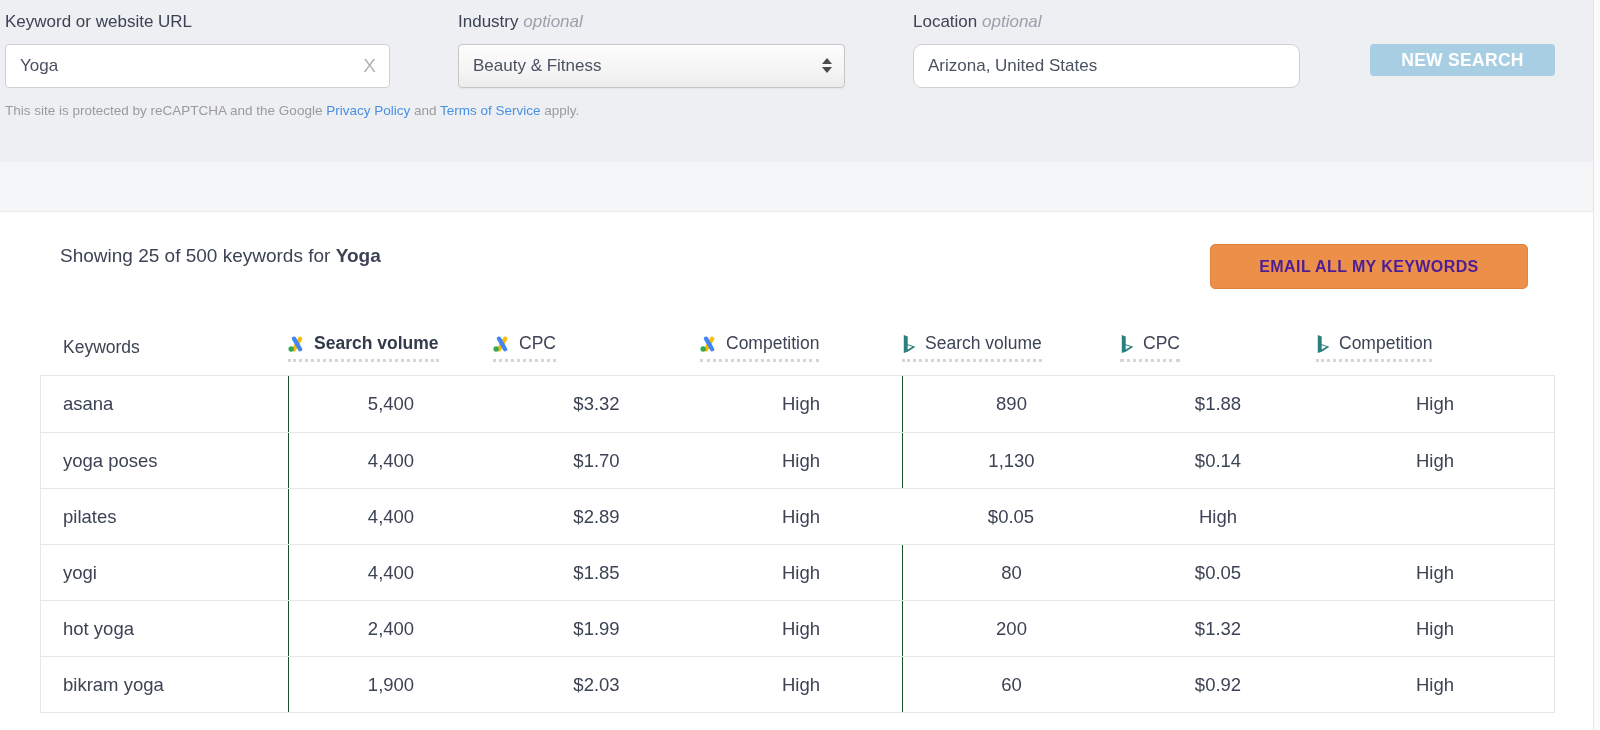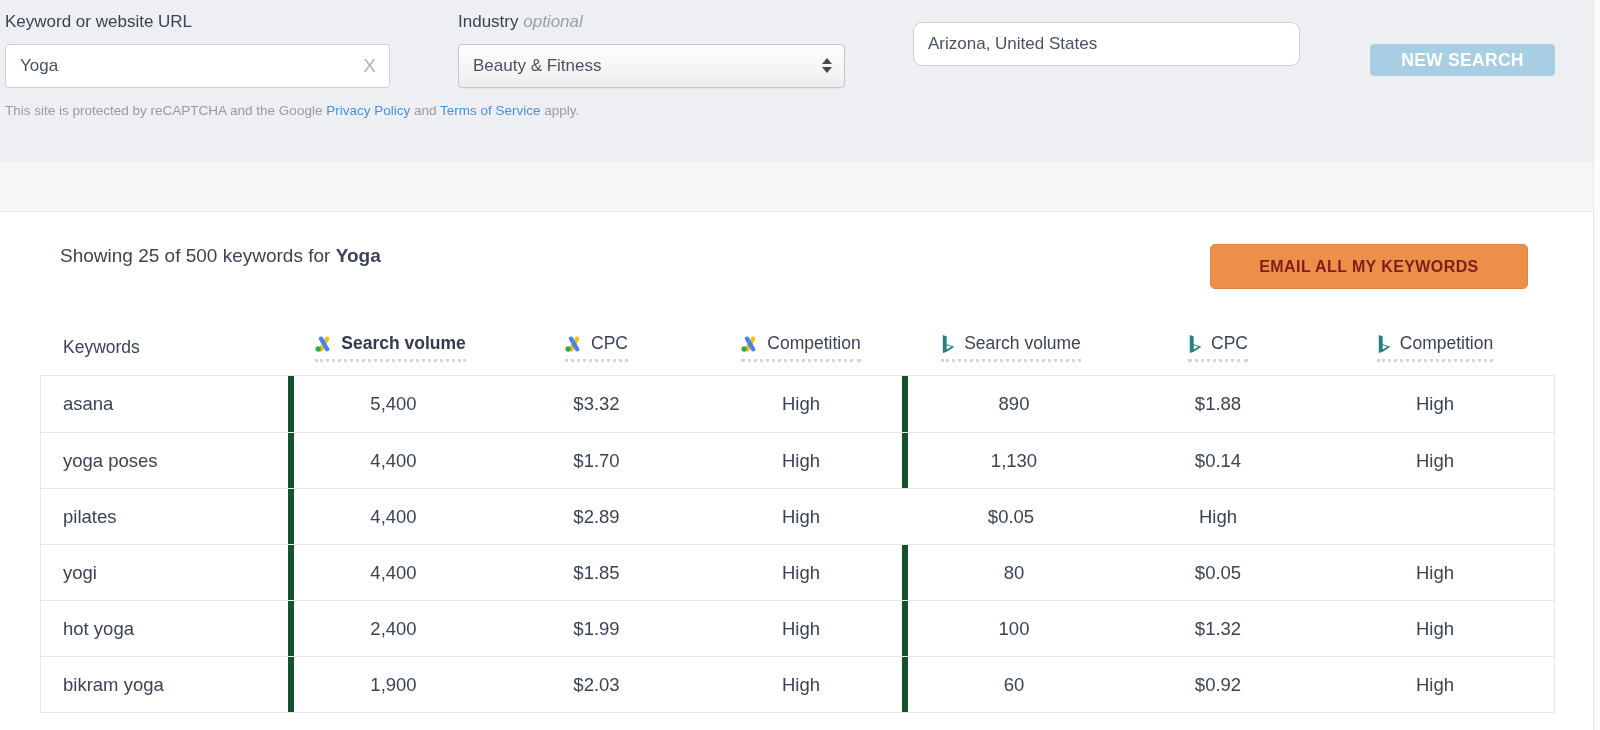--- a/index.html
+++ b/index.html
@@ -42,41 +42,41 @@
 
   .recaptcha { position: absolute; left: 5px; top: 103px; font-size: 13.5px; color: #9b9b9b; }
   .recaptcha a { color: #4a90e2; text-decoration: none; cursor: pointer; }
 
   
   .content { position: absolute; left: 0; top: 213px; width: 1600px; }
   .results-head { position: relative; height: 106px; padding-left: 32px; }
   .showing { position: absolute; left: 60px; top: 32px; font-size: 19px; color: #3c4354; }
   .showing b { font-weight: bold; }
   .email-btn { position: absolute; left: 1210px; top: 31px; width: 318px; height: 45px;
-    background: #ec9049; border: 1px solid #dd8440; border-radius: 5px; color: #7f1d1d;
+    background: #ec9049; border: 1px solid #dd8440; border-radius: 5px; color: #4c1d95;
     font-weight: bold; font-size: 16px; font-family: "Liberation Sans", sans-serif;
     letter-spacing: 0.4px; cursor: pointer; }
 
   
   .kw-table { position: absolute; left: 40px; top: 319px; width: 1515px; }
   .grid-row { display: grid; grid-template-columns: 247px 205px 207px 202px 218px 196px 1fr; }
   .thead { height: 56px; border: 1px solid transparent; border-bottom: none; }
-  .th { display: flex; align-items: center; justify-content: center; }
+  .th { display: flex; align-items: center; justify-content: flex-start; }
   .th-keywords { justify-content: flex-start; padding-left: 22px; font-size: 17.5px; }
   .th-inner { display: inline-flex; align-items: center; gap: 8px; font-size: 17.5px;
     color: #3c4354; border-bottom: 3px dotted #d3d5da; padding-bottom: 5px; cursor: pointer; }
   .th-inner.sorted { font-weight: bold; color: #333a4c; }
   .provider-icon { display: inline-flex; align-items: center; }
 
   .tbody { border: 1px solid #e7e7e7; background: #ffffff; }
   .tr { height: 56px; }
   .tr + .tr { border-top: 1px solid #e7e7e7; }
   .td { display: flex; align-items: center; justify-content: center; font-size: 18.5px; color: #3c4354; }
   .td-keyword { justify-content: flex-start; padding-left: 22px; }
-  .group-start { border-left: 6px solid #14532d; }
+  .group-start { border-left: 1px solid #14532d; }
 
   
   .scroll-track { position: absolute; right: 0; top: 0; width: 7px; height: 730px;
     background: #fbfbfb; border-left: 1px solid #e6e6e6; }
 </style>
 </head>
 <body>
 
 <div class="topbar">
 
@@ -96,20 +96,24 @@
     <div class="select-box">
       <span>Beauty &amp; Fitness</span>
       <span class="select-arrows">
         <span class="up"></span>
           <span class="down"></span>
       </span>
     </div>
   </div>
 
   <div class="field f-location">
+    <div class="field-label">
+      <span>Location</span>
+      <em>optional</em>
+    </div>
     <div class="input-wrap">
       <input class="text-input loc-input" type="text" value="Arizona, United States" style="">
     </div>
   </div>
 
   <button class="new-search-btn">NEW SEARCH</button>
 
   <div class="recaptcha">
     <span>This site is protected by reCAPTCHA and the Google</span>
     <a>Privacy Policy</a>
@@ -235,21 +239,21 @@
         <div class="td">High</div>
         <div class="td group-start">80</div>
         <div class="td">$0.05</div>
         <div class="td">High</div>
       </div>
       <div class="grid-row tr">
         <div class="td td-keyword">hot yoga</div>
         <div class="td group-start">2,400</div>
         <div class="td">$1.99</div>
         <div class="td">High</div>
-        <div class="td group-start">100</div>
+        <div class="td group-start">200</div>
         <div class="td">$1.32</div>
         <div class="td">High</div>
       </div>
       <div class="grid-row tr">
         <div class="td td-keyword">bikram yoga</div>
         <div class="td group-start">1,900</div>
         <div class="td">$2.03</div>
         <div class="td">High</div>
         <div class="td group-start">60</div>
         <div class="td">$0.92</div>

